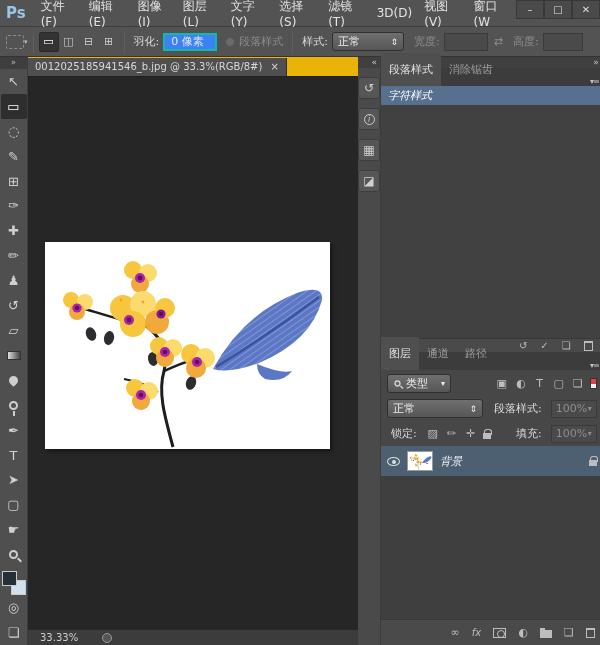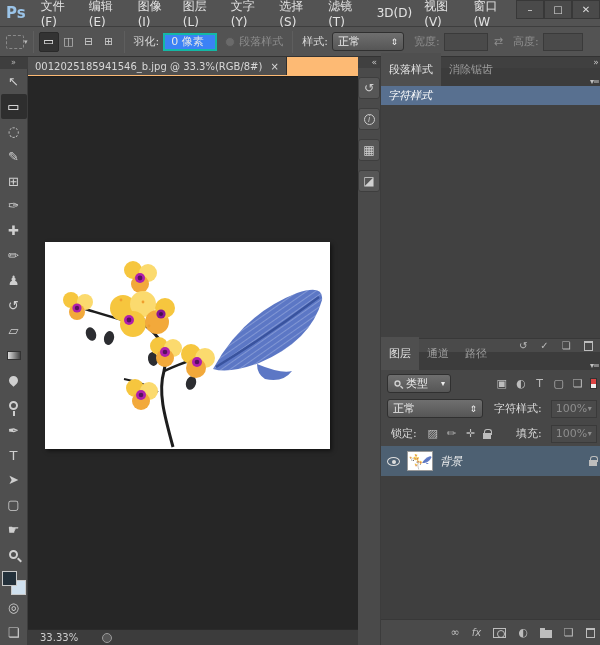--- a/index.html
+++ b/index.html
@@ -56,21 +56,21 @@
   .i-folder { position:relative; width:12px; height:8px; background:#bdbdbd; display:inline-block; margin-top:3px; }
   .i-folder::before { content:""; position:absolute; left:0; top:-2px; width:5px; height:2px; background:#bdbdbd; }
   .i-grad { width:14px; height:9px; background:linear-gradient(90deg,#ddd,#444); display:inline-block; border:1px solid #333; }
   .i-toggle { width:7px; height:11px; background:linear-gradient(#d44 50%,#eee 50%); border:1px solid #333; display:inline-block; }
   .i-info { width:11px; height:11px; border:1px solid #ccc; border-radius:50%; font-size:8px; font-style:italic;
     display:inline-flex; align-items:center; justify-content:center; color:#ccc; }
   .i-aa { width:10px; height:10px; border-radius:50%; background:#6a6a6a; border:1px solid #555; display:inline-block; }
   .i-disk { width:10px; height:10px; border-radius:50%; border:1px solid #9a9a9a; background:#555; display:inline-block; }
   
   #docarea { position:absolute; left:28px; top:57px; width:330px; height:588px; display:flex; flex-direction:column; }
-  #tabbar { height:19px; background:#fdba74; display:flex; align-items:flex-start; }
+  #tabbar { height:19px; background:#eab308; display:flex; align-items:center; }
   #doctab { height:18px; background:#4f4f4f; color:#d8d8d8; font-size:10px; display:flex; align-items:center;
     padding:0 7px; gap:8px; border-right:1px solid #2e2e2e; }
   #canvasregion { flex:1; position:relative; background:#262626; border-top:1px solid #1f1f1f; }
   #canvasimg { position:absolute; left:17px; top:165px; width:285px; height:207px; background:#fff;
     box-shadow:2px 2px 4px rgba(0,0,0,.5); }
   #statusbar { height:16px; background:#3c3c3c; border-top:1px solid #2a2a2a; display:flex; align-items:center;
     gap:24px; padding-left:12px; font-size:10px; color:#cfcfcf; }
   
   #dock { position:absolute; left:358px; top:57px; width:242px; height:588px; background:#474747; display:flex; }
   #strip { width:26px; background:#4a4a4a; border-right:1px solid #3c3c3c; display:flex; flex-direction:column; align-items:center; }
@@ -327,21 +327,21 @@
       <span class="icon-s">T</span>
       <span class="icon-s">▢</span>
       <span class="icon-s">❏</span>
       <span class="i-toggle"></span>
     </div>
     <div class="lrow" id="blendrow">
       <span class="dd" style="width:96px">
         <span>正常</span>
         <span style="font-size:9px;margin-left:auto">⇕</span>
       </span>
-      <span class="optlabel" style="margin-left:6px">字符样式:</span>
+      <span class="optlabel" style="margin-left:6px">段落样式:</span>
       <span class="valbox" style="min-width:46px">
         <span>100%</span>
         <span style="font-size:8px">▾</span>
       </span>
     </div>
     <div class="lrow" id="lockrow">
       <span class="optlabel">锁定:</span>
       <span class="icon-s">▨</span>
       <span class="icon-s">✏</span>
       <span class="icon-s">✛</span>

